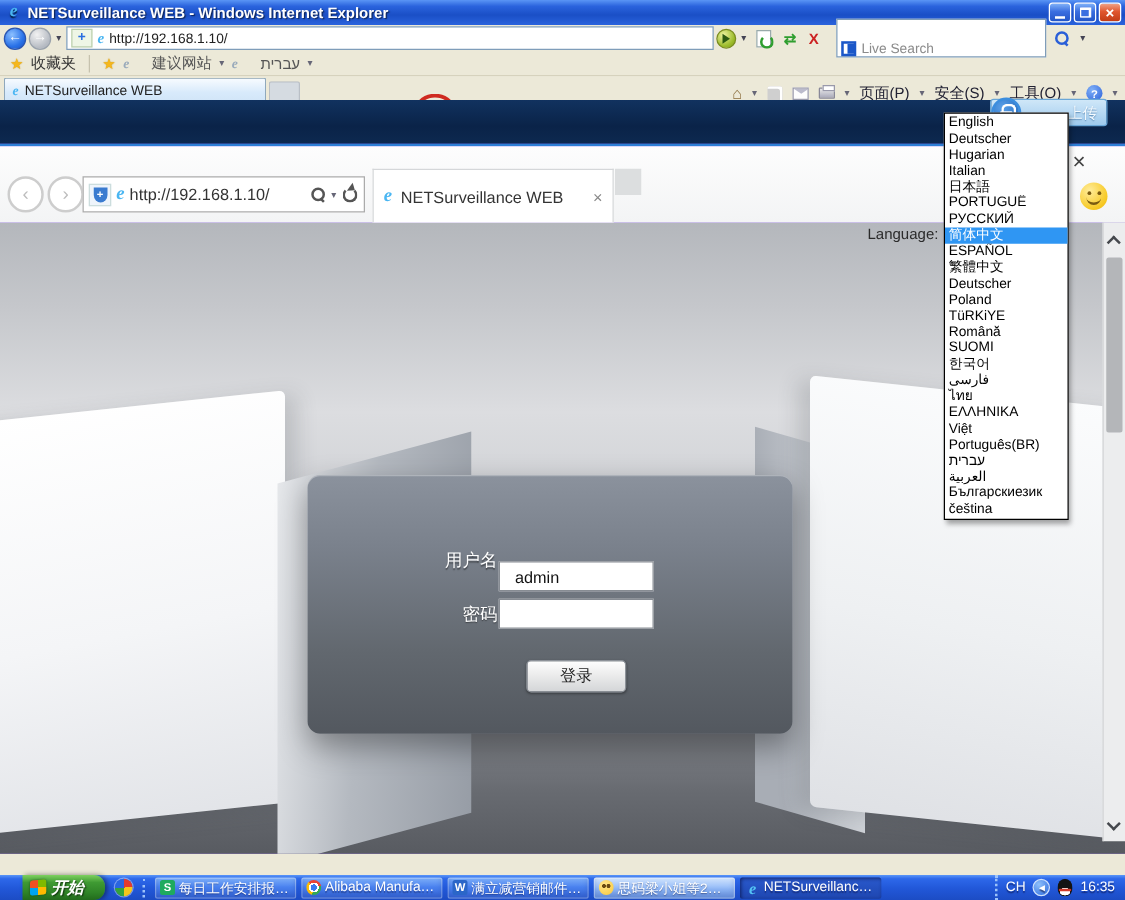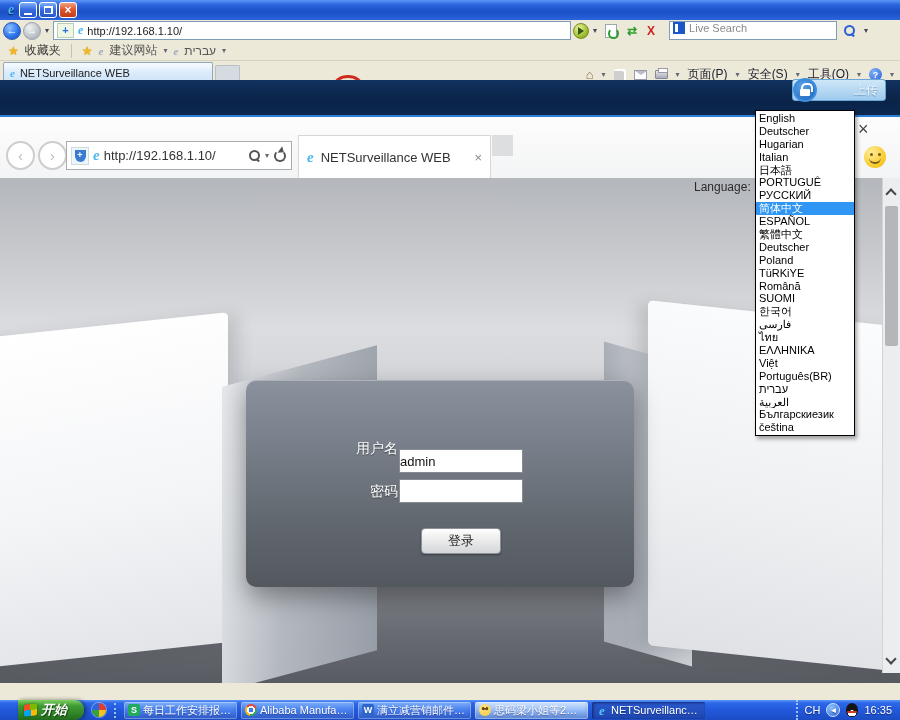--- a/index.html
+++ b/index.html
@@ -36,34 +36,34 @@
   .addr-e{ font-size:12px; }
   .addr-url{ font-size:11px; color:#222; white-space:nowrap; }
   .go-circle{ width:16px; height:16px; border-radius:50%; background:radial-gradient(circle at 35% 30%,#eef3a0,#9cbb2a 65%,#7a9a18);
     border:1px solid #7a8c20; display:flex; align-items:center; justify-content:center; }
   .go-arrow{ width:0; height:0; border:4px solid transparent; border-left:6px solid #2c5a10; margin-left:4px; }
   .btn-flat{ height:19px; display:flex; align-items:center; justify-content:center; padding:0 3px; border:1px solid transparent; border-radius:2px; }
   .arrows-green{ color:#2f9e2f; font-size:12px; font-weight:bold; }
   .stop-x{ color:#cc2222; font-size:12px; font-weight:bold; }
   .page-ico{ width:12px; height:14px; background:#fff; border:1px solid #9aa; position:relative; }
   .page-ico::after{ content:""; position:absolute; right:-3px; bottom:-2px; width:7px; height:7px; border:2px solid #2f9e2f; border-radius:50%; border-top-color:transparent; }
-  .search-box{ width:168px; height:19px; background:#fff; border:1px solid #7f9db9; display:flex; align-items:flex-start; gap:4px; padding:0 3px; margin-left:8px; }
+  .search-box{ width:168px; height:31px; background:#fff; border:1px solid #7f9db9; display:flex; align-items:flex-end; gap:4px; padding:0 3px; margin-left:8px; }
   .ls-logo{ width:12px; height:12px; background:#1b57c8; box-shadow:inset 0 0 0 2px #1b57c8, inset 3px 0 0 2px #fff; }
   .search-text{ color:#8b8b8b; font-size:11px; white-space:nowrap; }
   .mag{ position:relative; width:13px; height:13px; color:#2a5fd8; }
   .mag::before{ content:""; position:absolute; left:1px; top:1px; width:7px; height:7px; border:2px solid currentColor; border-radius:50%; }
   .mag::after{ content:""; position:absolute; left:9px; top:9px; width:4px; height:2px; background:currentColor; transform:rotate(45deg); transform-origin:0 0; }
 
   
   .menubar{ height:17px; display:flex; align-items:center; gap:16px; padding-left:10px; background:#ece9d8; border-bottom:1px solid #ded9c4; font-size:12px; color:#222; }
   .favbar{ height:20px; display:flex; align-items:center; gap:6px; padding-left:8px; background:#ece9d8; border-bottom:1px solid #d6d2bd; font-size:12px; }
   .star{ color:#f5b71c; font-size:12px; text-shadow:0 0 1px #b8860b; }
   .vsep{ width:1px; height:14px; background:#c6c2ae; margin:0 4px; }
   .fav-label{ color:#333; }
-  .fav-sub{ color:#555; }
+  .fav-sub{ color:#555;margin-left:12px; }
   .gray-e{ color:#9ab; font-size:11px; }
 
   
   .tabrow{ position:relative; height:22px; background:#ece9d8; display:flex; align-items:flex-end; }
   .tab-active{ margin-left:3px; width:210px; height:21px; background:linear-gradient(180deg,#f7fbff,#d8eafb 55%,#cfe4f7);
     border:1px solid #8fa8bc; border-bottom:none; border-radius:2px 2px 0 0; display:flex; align-items:center; gap:5px; padding:0 6px; font-size:11px; color:#222; }
   .tab-stub{ width:25px; height:18px; background:#d5dbe1; border:1px solid #b9bfc6; border-bottom:none; margin-left:2px; border-radius:2px 2px 0 0; }
   .cmdbar{ margin-left:auto; display:flex; align-items:center; gap:8px; padding-right:6px; font-size:12px; color:#223; }
   .cmd-ico{ color:#667; font-size:13px; line-height:1; }
   .home-ico{ color:#8a6d3b; }
@@ -123,32 +123,32 @@
     background:linear-gradient(175deg,#ffffff 0%,#f4f5f7 55%,#e2e4e8 100%); box-shadow:10px 4px 16px rgba(60,64,70,.18); }
   .blockLside{ position:absolute; left:222px; top:188px; width:155px; height:305px; transform:skewY(-15deg);
     background:linear-gradient(95deg,#e6e8eb 0%,#b4b9c0 45%,#979da6 100%); }
   .blockR{ position:absolute; left:648px; top:136px; width:260px; height:345px; transform:skewY(6deg); border-radius:5px;
     background:linear-gradient(185deg,#fbfcfd 0%,#eef0f2 55%,#dfe1e5 100%); box-shadow:-10px 4px 16px rgba(60,64,70,.18); }
   .blockRside{ position:absolute; left:604px; top:176px; width:88px; height:300px; transform:skewY(16deg);
     background:linear-gradient(265deg,#dfe2e6 0%,#a8adb5 80%); }
 
   .lang-label{ position:absolute; top:97px; left:694px; font-size:12px; color:#2b2b2b; z-index:2; }
   .lang-drop{ position:absolute; top:7px; left:755px; width:100px; background:#fff; border:1px solid #000;
-    box-shadow:2px 3px 4px rgba(0,0,0,.35); z-index:5; padding:1px 0;margin-top:20px; }
+    box-shadow:2px 3px 4px rgba(0,0,0,.35); z-index:5; padding:1px 0; }
   .lang-opt{ height:12.9px; font-size:11px; line-height:12.6px; padding:0 3px; white-space:nowrap; overflow:hidden; color:#000; }
   .lang-opt.selected{ background:#2f96f3; color:#fff; }
 
   
   .login-panel{ position:absolute; left:246px; top:297px; width:388px; height:207px; border-radius:10px; z-index:2;
     background:linear-gradient(180deg,#8b929d 0%,#7a818c 28%,#62686f 68%,#53585f 100%);
     box-shadow:0 10px 24px rgba(0,0,0,.35), inset 0 1px 0 rgba(255,255,255,.3); }
   .fld-label{ position:absolute; right:236px; color:#fff; font-size:14px; text-shadow:0 1px 1px rgba(0,0,0,.45); white-space:nowrap; }
   .lbl-user{ top:60px;font-family:Liberation Serif, serif; } .lbl-pass{ top:103px; }
   .fld{ position:absolute; left:153px; width:124px; height:24px; border:1px solid #878c93; background:#fff; font-size:13px;
-    padding:2px 0; font-family:"Liberation Sans",sans-serif; color:#111; }
+    padding:2px 12px; font-family:"Liberation Sans",sans-serif; color:#111; }
   .fld-user{ top:69px; } .fld-pass{ top:99px; }
   .login-btn{ position:absolute; left:175px; top:148px; width:80px; height:26px; border:1px solid #8d9299; border-radius:4px;
     background:linear-gradient(180deg,#fefefe,#ececec 45%,#d4d6d8); font-size:13px; color:#222; box-shadow:0 1px 2px rgba(0,0,0,.35);
     font-family:"Liberation Sans",sans-serif; }
 
   
   .scrollbar{ position:absolute; top:95px; left:882px; width:18px; height:495px; background:#ecedee; border-left:1px solid #d2d4d6; z-index:2; }
   .chev{ position:absolute; left:4px; width:8px; height:8px; border-left:2px solid #45484d; border-top:2px solid #45484d; }
   .chev.up{ top:12px; transform:rotate(45deg); }
   .chev.down{ bottom:10px; transform:rotate(225deg); }
@@ -193,20 +193,21 @@
     background:radial-gradient(ellipse 58% 36% at 50% 74%, #fff 0 58%, transparent 62%), #141414; }
   .qq::after{ content:""; position:absolute; left:1px; top:8px; width:10px; height:2px; background:#d03a2a; border-radius:2px; }
 </style>
 </head>
 <body>
 
 <div class="screen">
 
   <div class="titlebar">
     <span class="ie-e title-ie">e</span>
+    <span class="title-text">NETSurveillance WEB - Windows Internet Explorer</span>
     <div class="winbtns">
       <div class="win-btn">
           <i class="g-min"></i>
         </div>
       <div class="win-btn">
           <i class="g-restore"></i>
         </div>
       <div class="win-btn close">×</div>
     </div>
   </div>

